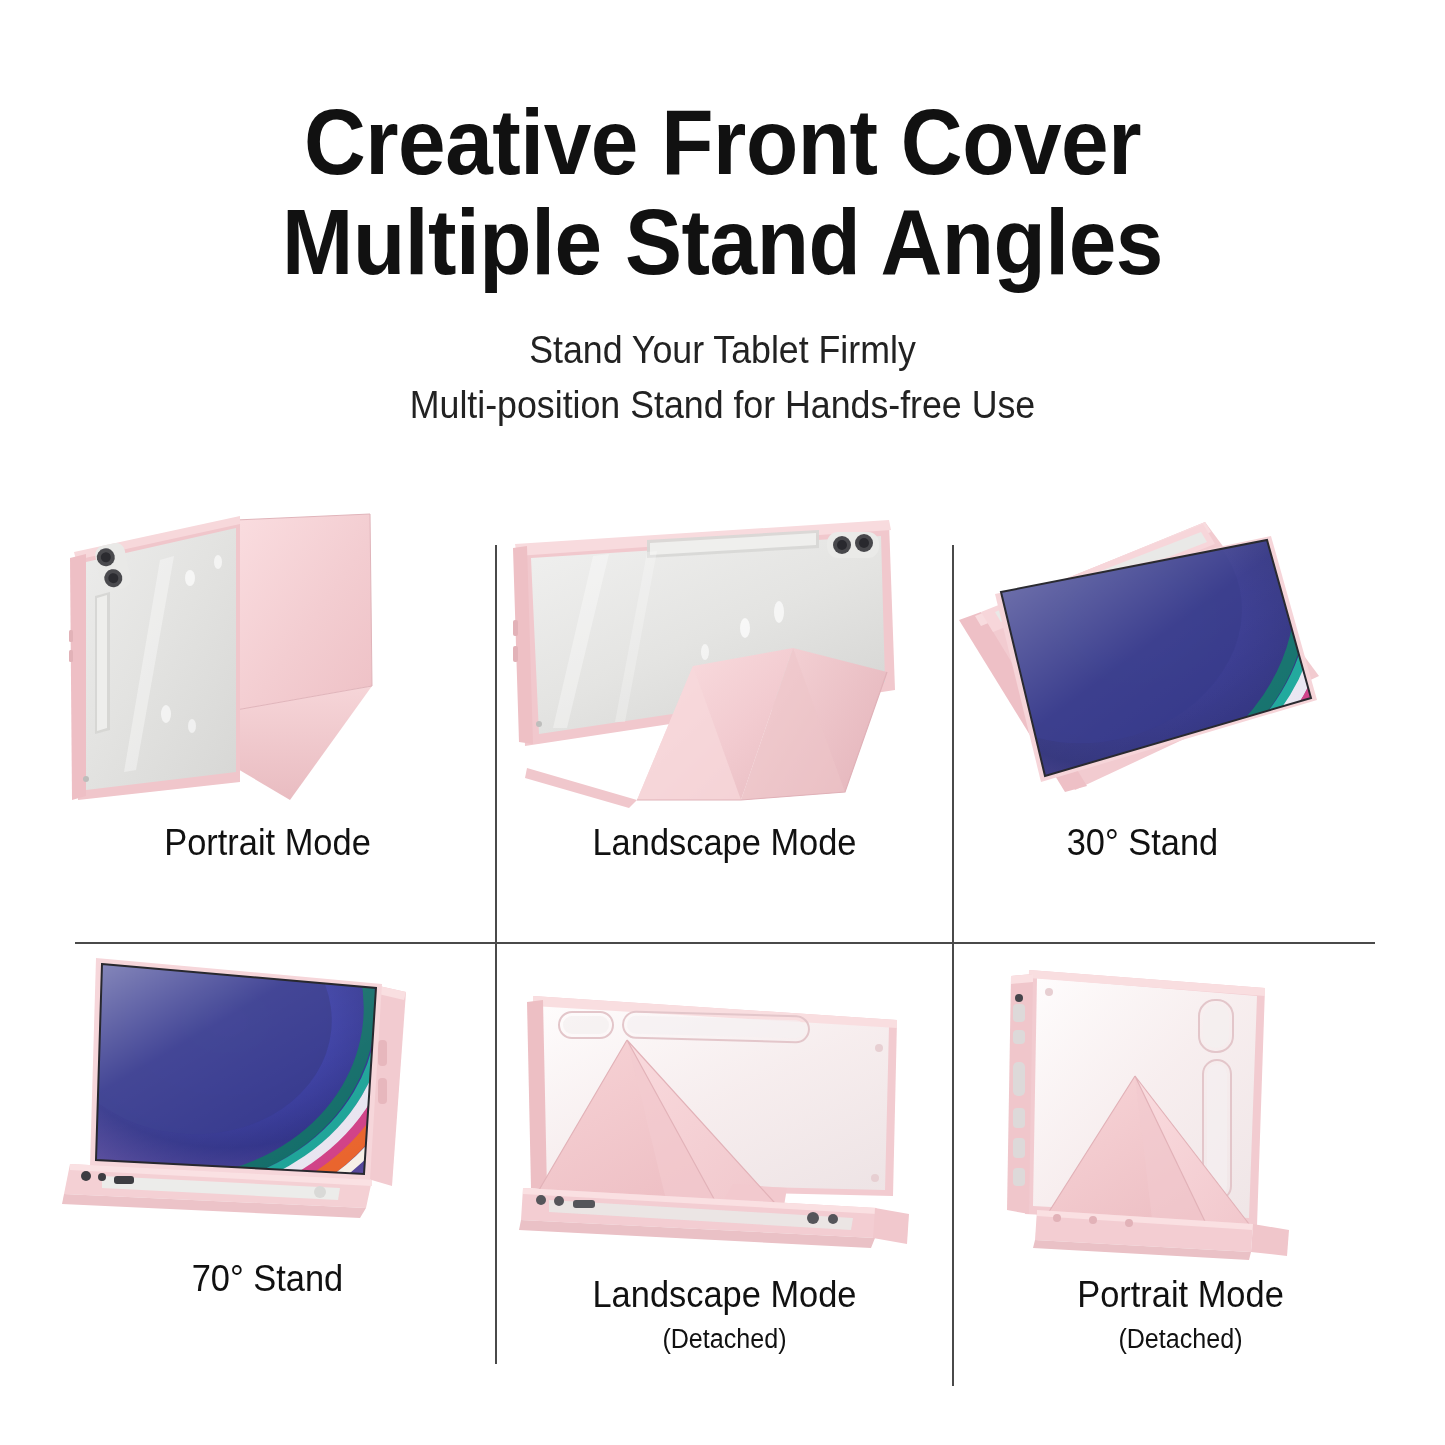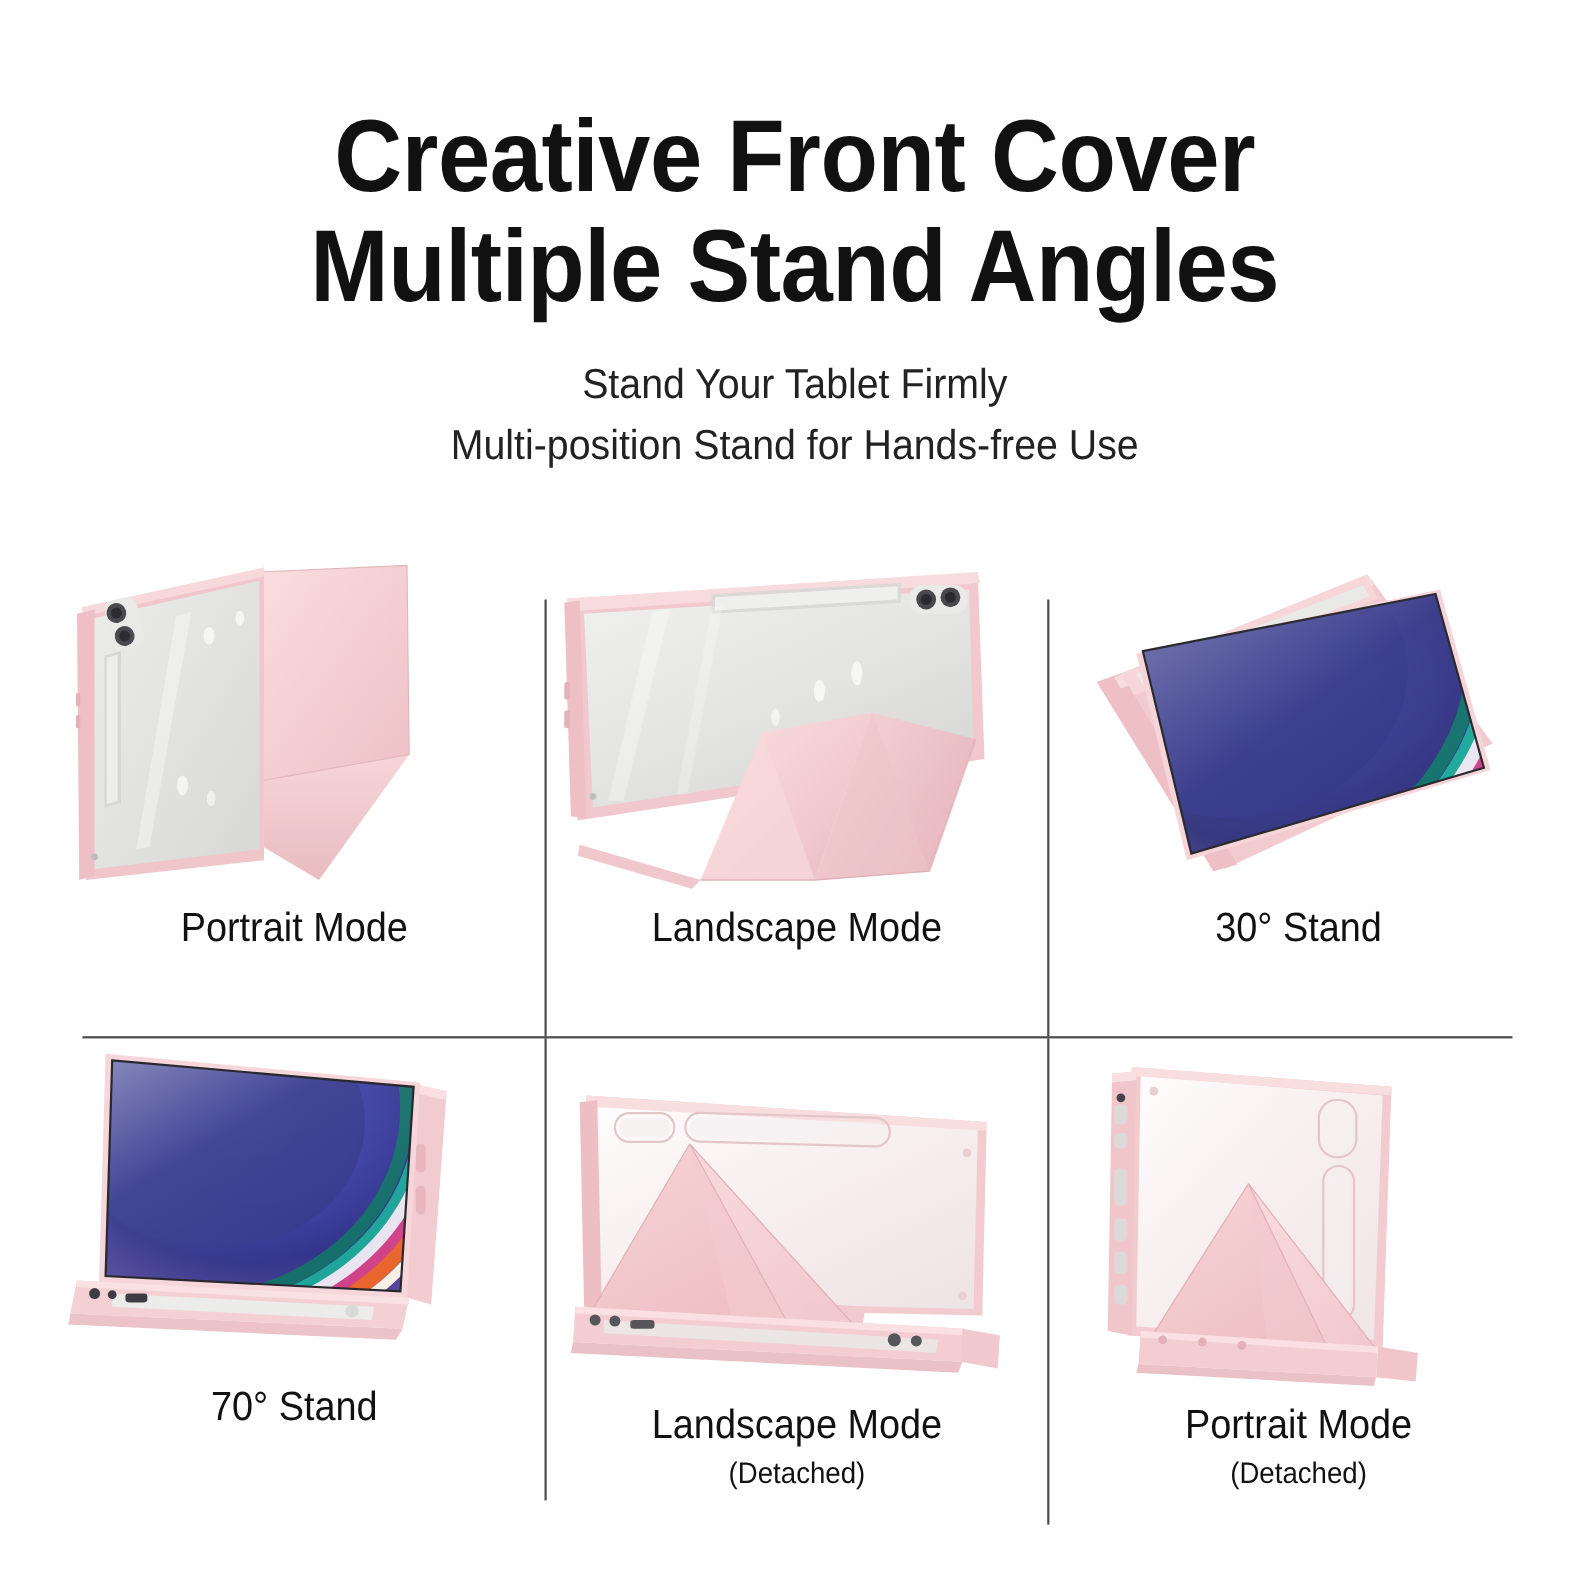--- a/index.html
+++ b/index.html
@@ -24,21 +24,21 @@
     color:#222;font-weight:400;transform:scaleX(0.94);transform-origin:center top;
     white-space:nowrap;
   }
   .subtitle .s2{display:block;}
 
   
   .grid{position:absolute;left:0;top:500px;width:1445px;height:945px;}
   .cell{position:absolute;width:455px;height:440px;}
   .c0{left:40px;  top:0;}
   .c1{left:497px; top:0;}
-  .c2{left:953px; top:0;}
+  .c2{left:915px; top:0;}
   .c3{left:40px;  top:436px;}
   .c4{left:497px; top:452px;}
   .c5{left:953px; top:452px;}
 
   .art{position:absolute;left:0;top:0;width:455px;height:330px;}
   .cap{
     position:absolute;left:0;top:322px;width:455px;text-align:center;
     font-size:37px;color:#111;font-weight:400;
     transform:scaleX(0.93);transform-origin:center top;white-space:nowrap;
   }

